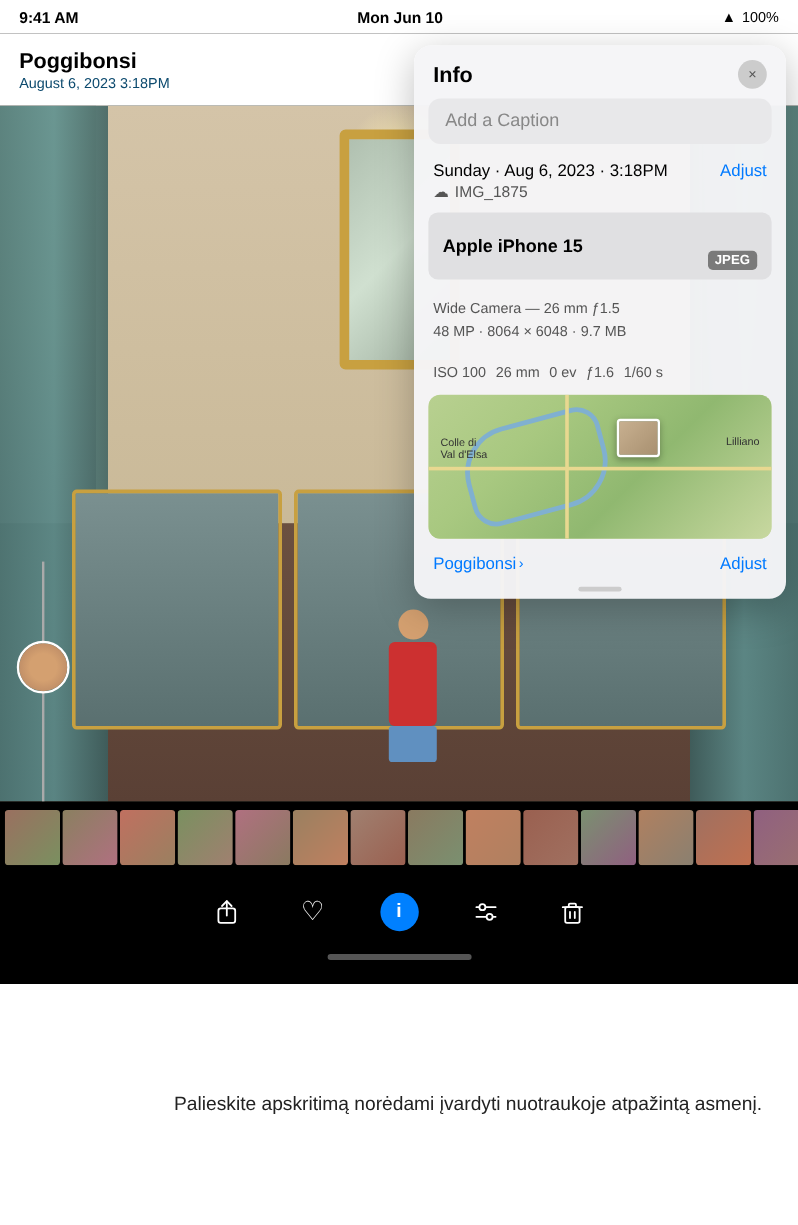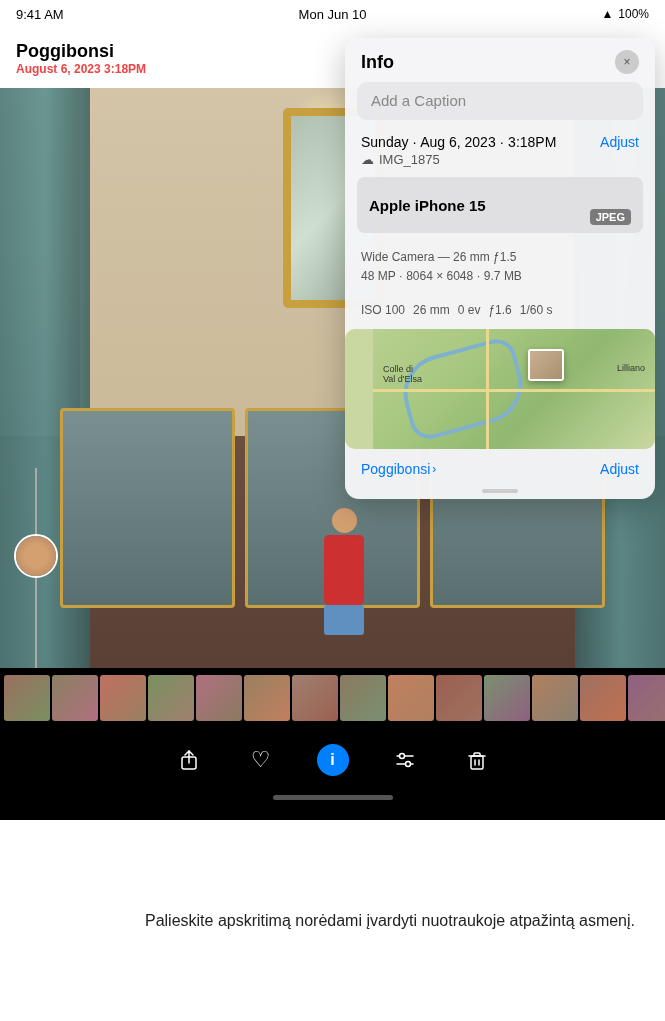--- a/index.html
+++ b/index.html
@@ -19,21 +19,21 @@
       height: 28px;
       background: #fff;
       display: flex;
       align-items: center;
       justify-content: space-between;
       padding: 0 16px;
       z-index: 10;
     }
     .status-time {
       font-size: 13px;
-      font-weight: 400;
+      font-weight: 700;
       color: #000;
       text-align: center;
     }
     .status-icons {
       display: flex;
       align-items: center;
       gap: 5px;
       font-size: 12px;
       color: #000;
     }
@@ -50,22 +50,21 @@
       z-index: 10;
     }
     .photo-title-block {}
     .photo-title {
       font-size: 18px;
       font-weight: 700;
       color: #000;
     }
     .photo-subtitle {
       font-size: 12px;
-      color: #ef4444;
-      font-weight: bold;
+      color: #0c4a6e;
     }
 
     
     .photo-area {
       position: absolute;
       top: 88px; left: 0; right: 0;
       height: 580px;
       background: #2a3a2e;
       overflow: hidden;
     }
@@ -420,27 +419,26 @@
       padding: 2px 16px 6px;
       flex-wrap: wrap;
     }
     .spec-item {
       font-size: 12px;
       color: #555;
     }
 
     
     .map-area {
-      margin: 6px 0;
+      margin: 6px 12px;
       border-radius: 10px;
       overflow: hidden;
       height: 120px;
       position: relative;
       background: #c8d8a0;
-      padding-left: 28px;
     }
     .map-bg {
       width: 100%;
       height: 100%;
       background: linear-gradient(135deg, #b8d090 0%, #a8c880 30%, #90b870 60%, #c8d8a0 100%);
       position: relative;
     }
     
     .map-river {
       position: absolute;

